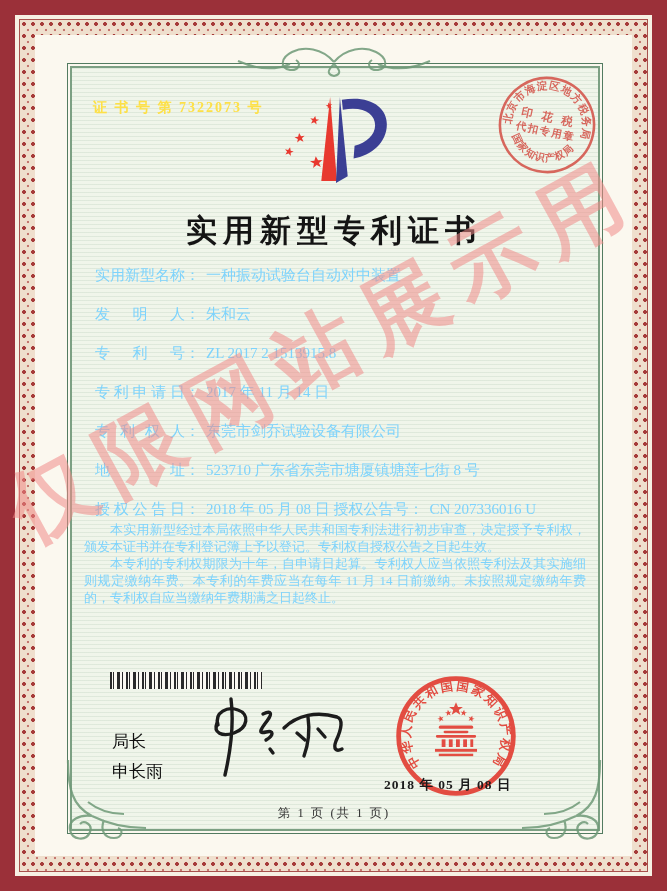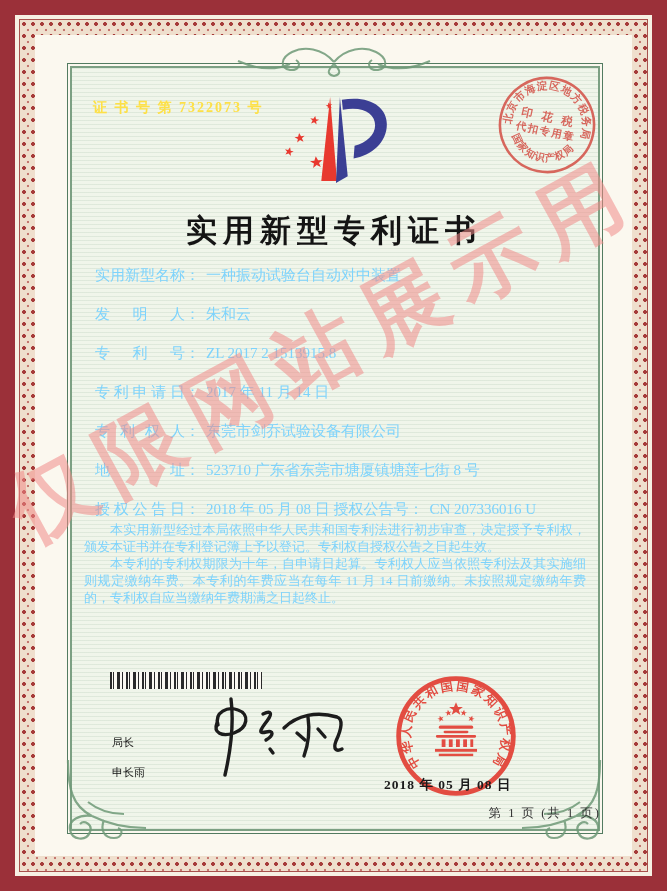--- a/index.html
+++ b/index.html
@@ -28,26 +28,26 @@
   .frow{height:39px;white-space:nowrap;}
   .flabel{display:inline-block;width:90px;text-align:justify;text-align-last:justify;vertical-align:top;}
   .fvalue{margin-left:6px;}
   .grant-row{height:39px;white-space:nowrap;}
   .grant-no{}
   .paras{position:absolute;left:84px;top:521px;width:502px;font-size:13px;line-height:17px;
     color:#7dd3fc;text-align:justify;}
   .paras p{margin:0;text-indent:2em;}
   .barcode{position:absolute;left:110px;top:672px;width:152px;height:17px;
     background:repeating-linear-gradient(90deg,#2a2a2a 0 2px,#fbf9f2 2px 3px,#2a2a2a 3px 4px,#fbf9f2 4px 7px,#2a2a2a 7px 10px,#fbf9f2 10px 12px,#2a2a2a 12px 13px,#fbf9f2 13px 16px);}
-  .signer{position:absolute;left:112px;top:727px;font-size:11px;color:#111;line-height:30px;}
+  .signer{position:absolute;left:112px;top:727px;font-size:17px;color:#111;line-height:30px;}
   .sig{position:absolute;left:200px;top:683px;}
   .seal{position:absolute;left:391px;top:671px;}
   .seal-date{position:absolute;left:384px;top:776px;font-size:13.5px;font-weight:600;
     letter-spacing:1px;color:#1b1b1b;z-index:6;}
-  .footer{position:absolute;left:67px;top:805px;width:534px;text-align:right;
+  .footer{position:absolute;left:67px;top:805px;width:534px;text-align:center;
     font-size:12.5px;letter-spacing:2px;color:#333;}
   .tax-stamp{position:absolute;left:492px;top:70px;transform:rotate(12deg);opacity:.88;}
   .watermark{position:absolute;left:42px;top:455px;height:112px;line-height:112px;
     transform:rotate(-28.5deg);transform-origin:0 100%;white-space:nowrap;
     font-size:84px;font-weight:bold;letter-spacing:16px;color:rgba(240,139,136,.55);
     z-index:5;pointer-events:none;}
   svg text{font-family:"Liberation Serif","DejaVu Serif",serif;}
 </style>
 </head>
 <body>

